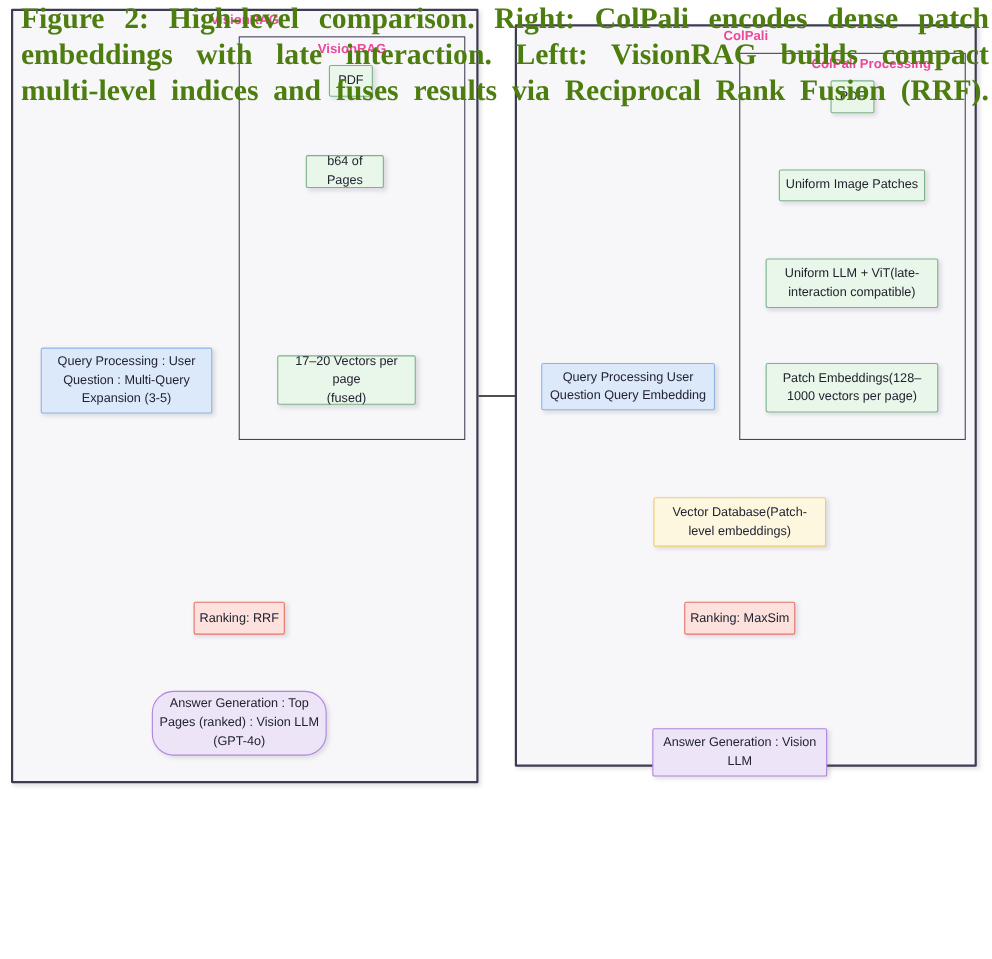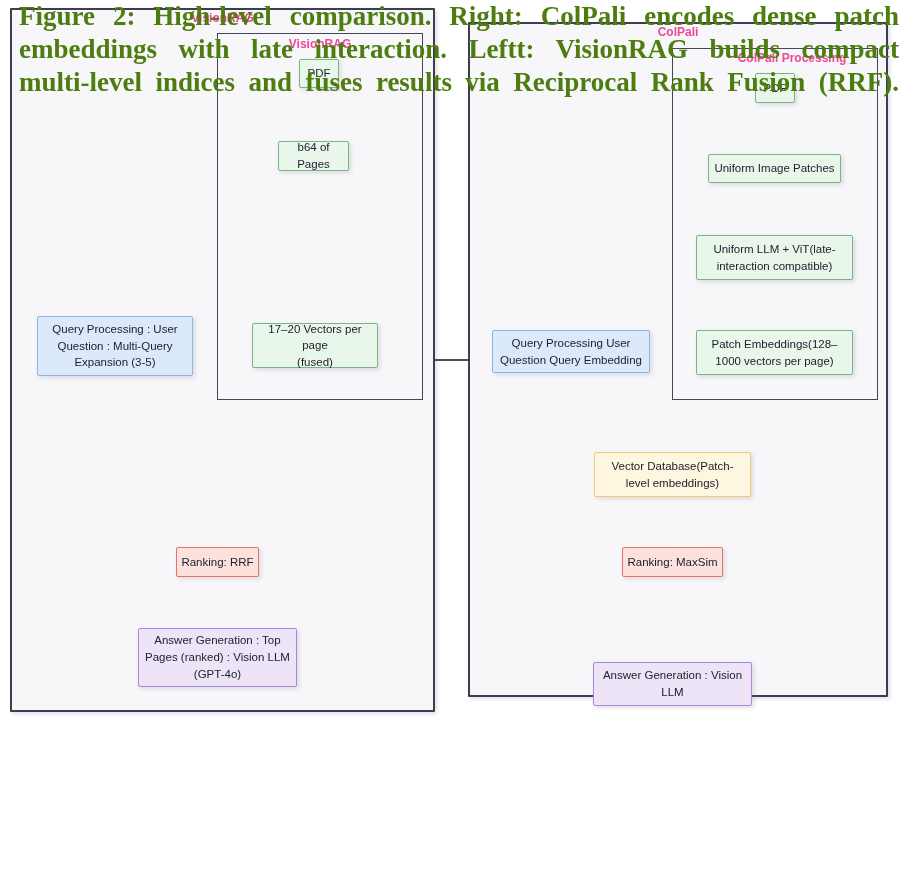--- a/index.html
+++ b/index.html
@@ -85,21 +85,21 @@
   <div class="panel-title" style="left:217px;top:37px;width:206px;">VisionRAG</div>
 
   <div class="node green" style="left:299px;top:59px;width:40px;height:29px;">PDF</div>
   <div class="node green" style="left:278px;top:141px;width:71px;height:30px;">b64 of Pages</div>
   <div class="node green" style="left:240px;top:323px;width:126px;height:45px;margin-left:12px;">17–20 Vectors per page
 (fused)</div>
   <div class="node blue" style="left:37px;top:316px;width:156px;height:60px;">Query Processing : User
 Question : Multi-Query
 Expansion (3-5)</div>
   <div class="node red" style="left:176px;top:547px;width:83px;height:30px;">Ranking: RRF</div>
-  <div class="node purple" style="left:138px;top:628px;width:159px;height:59px;">Answer Generation : Top
+  <div class="node purple" style="left:138px;top:628px;width:159px;height:59px;border-radius:20px;">Answer Generation : Top
 Pages (ranked) : Vision LLM
 (GPT-4o)</div>
 
   <div class="panel" style="left:468px;top:22px;width:420px;height:675px;"></div>
   <div class="panel-title" style="left:468px;top:25px;width:420px;">ColPali</div>
 
   <div class="inner-box" style="left:672px;top:48px;width:206px;height:352px;"></div>
   <div class="panel-title" style="left:672px;top:51px;width:206px;padding-left:17px;">ColPali Processing</div>
 
   <div class="node green" style="left:755px;top:73px;width:40px;height:30px;">PDF</div>

